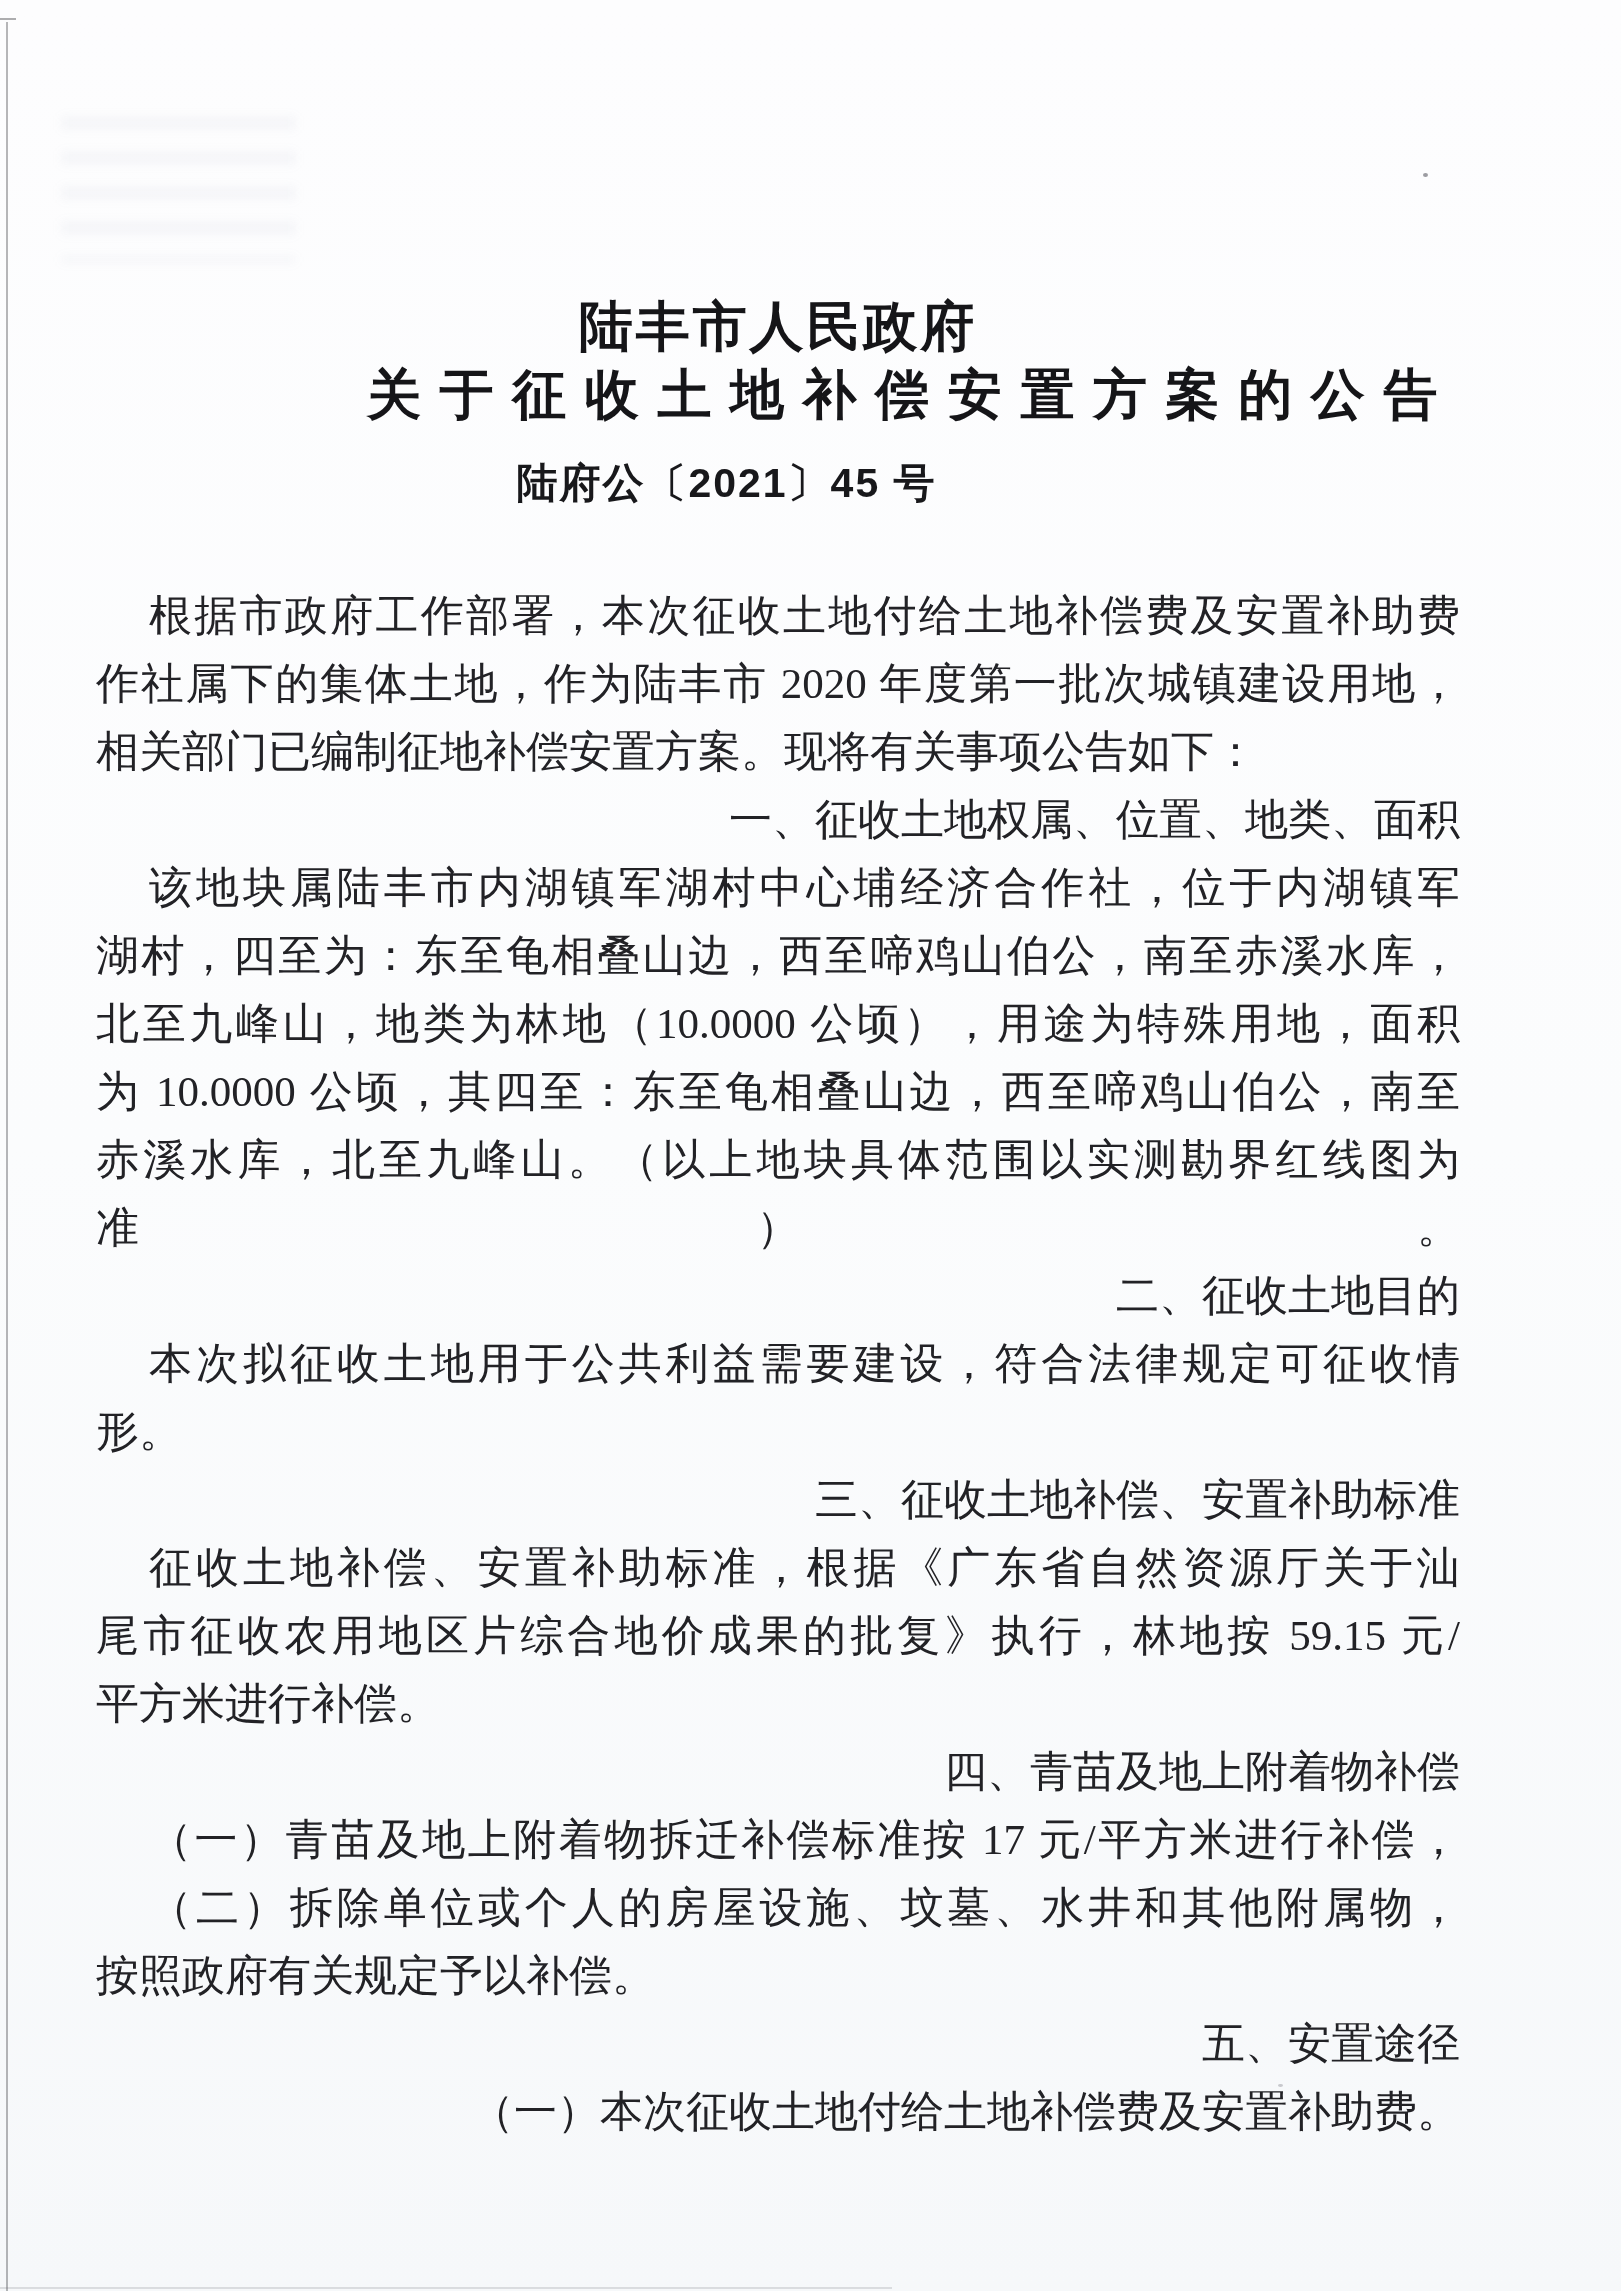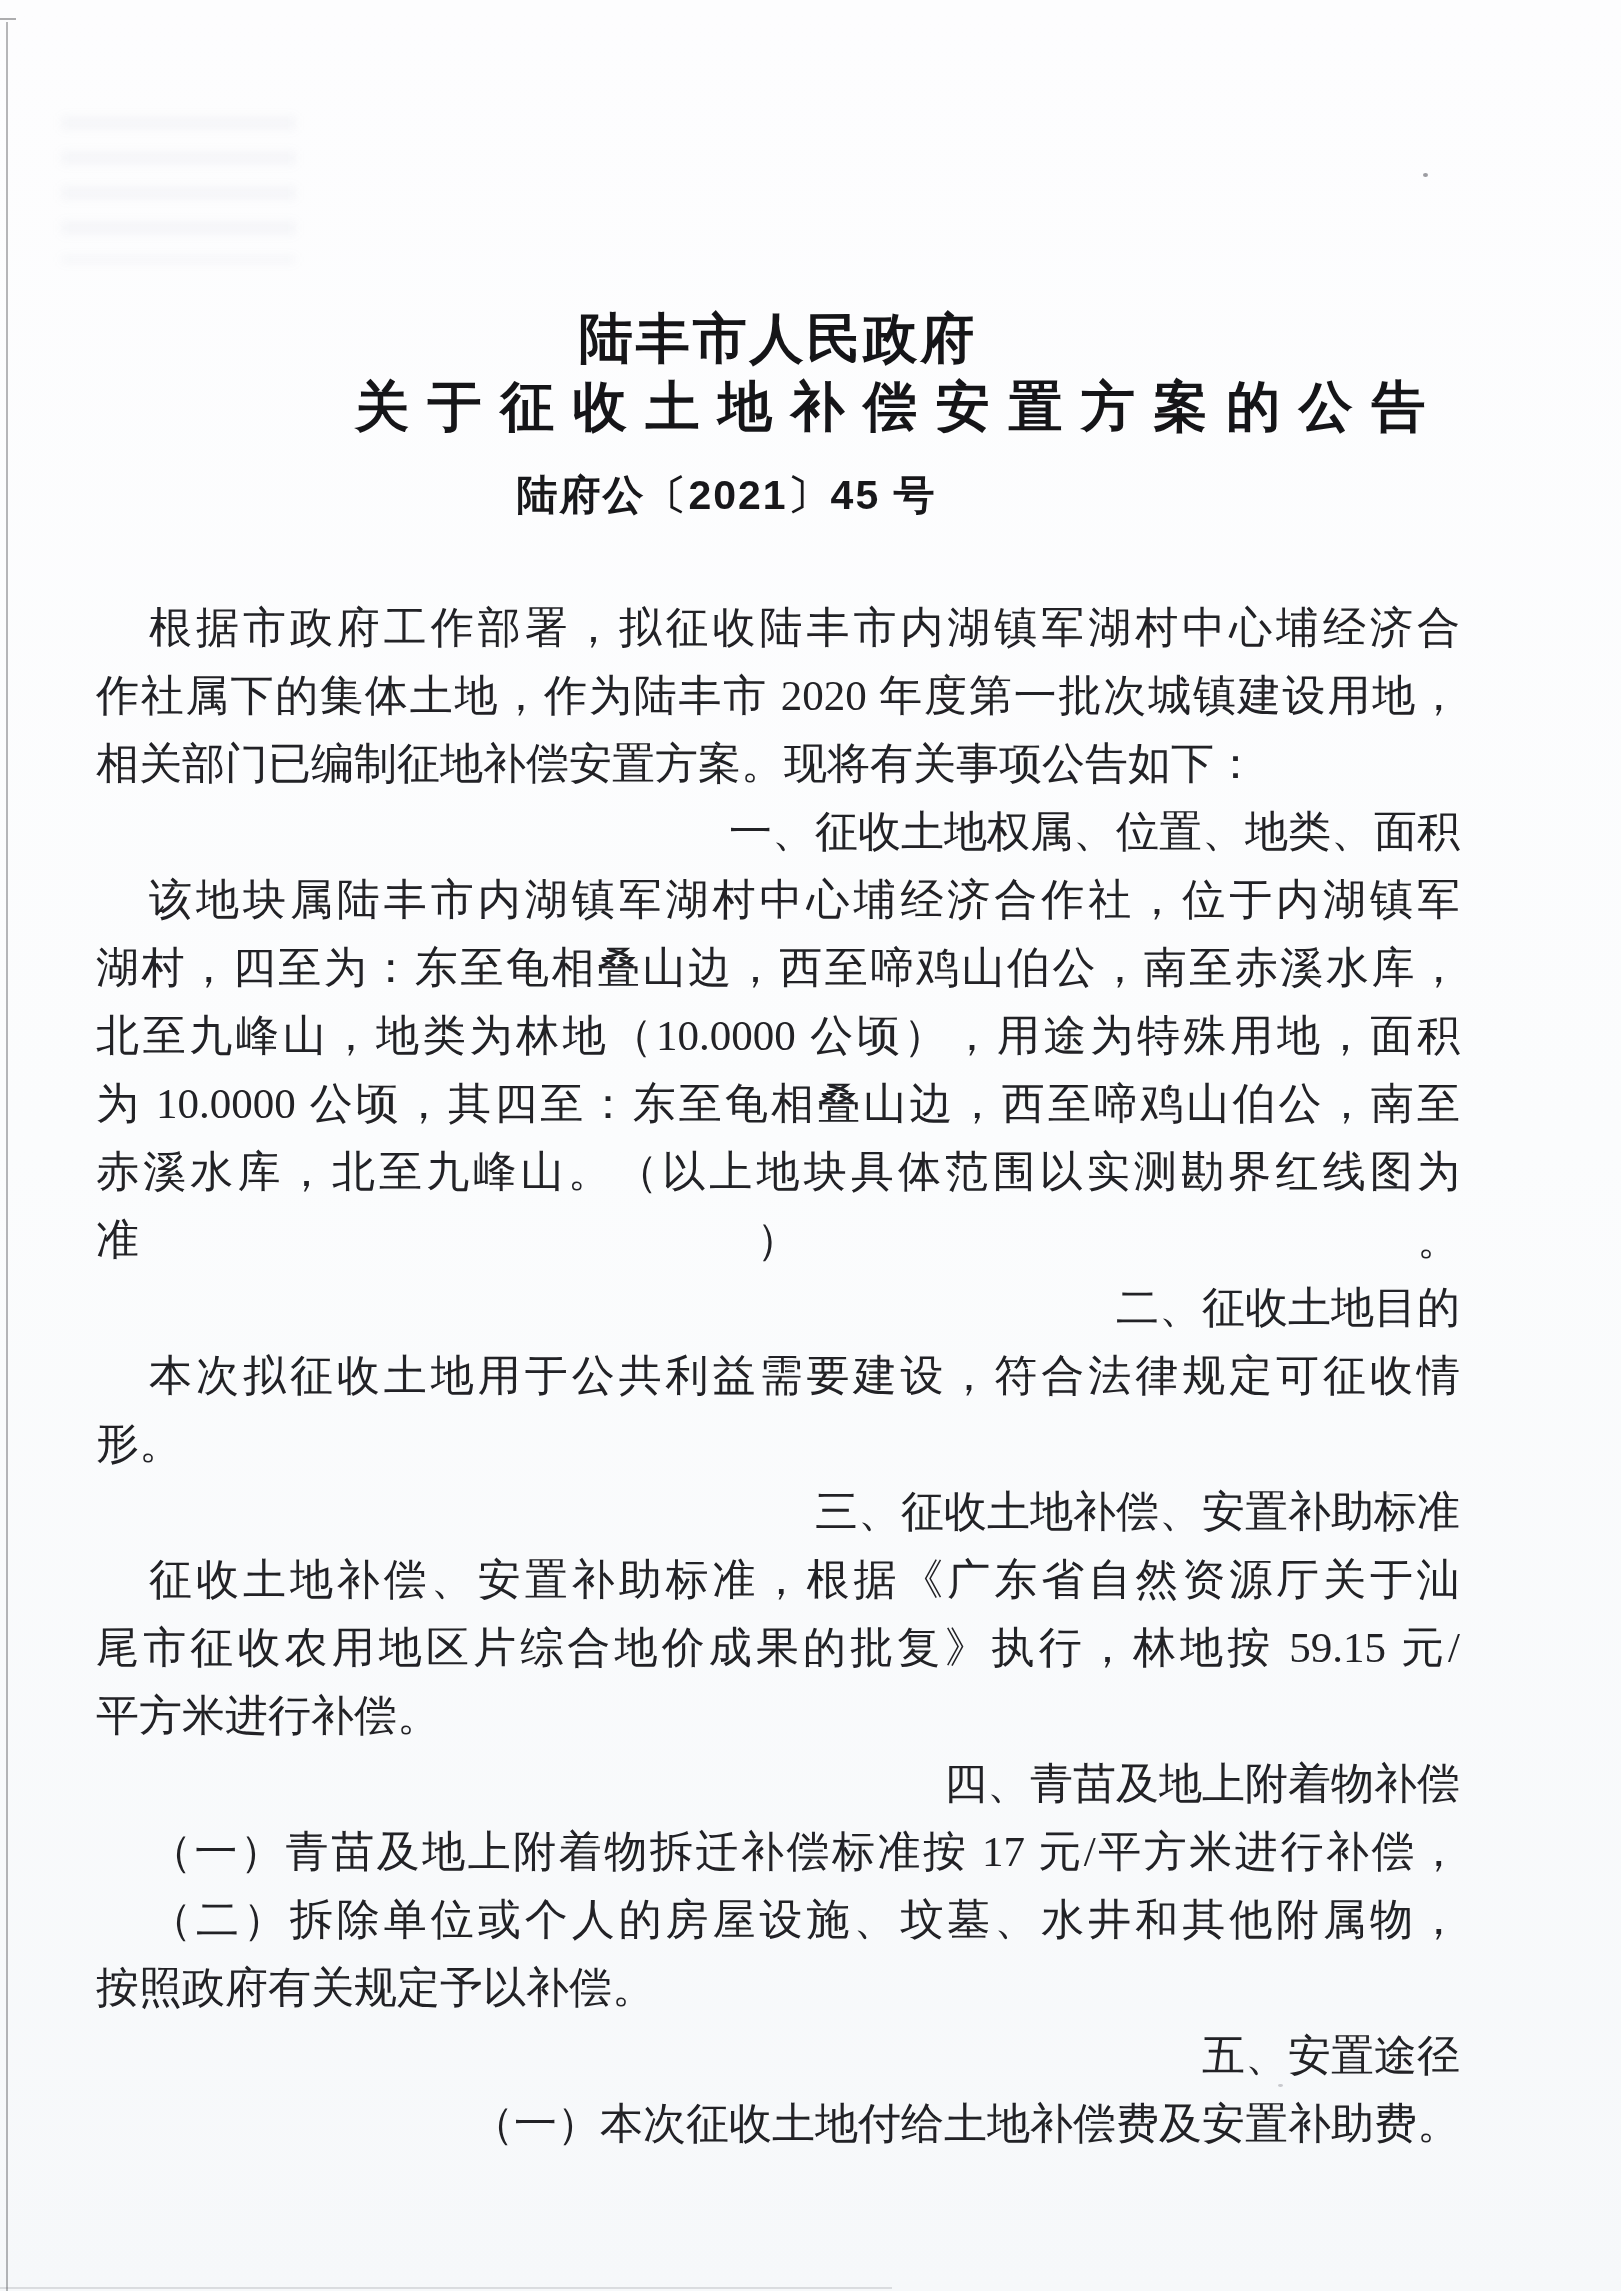--- a/index.html
+++ b/index.html
@@ -33,21 +33,21 @@
       rgba(120, 130, 160, 0.055) 0 13.7px, transparent 13.7px 35px);
     filter: blur(4.9px);
   }
   .sp { position: absolute; border-radius: 50%; background: rgba(60, 60, 70, 0.5); }
   .sp1 { left: 1423px; top: 173px; width: 4.9px; height: 3.9px; }
   .sp2 { left: 1386px; top: 1494px; width: 3.9px; height: 3.9px; opacity: .55; }
   .sp3 { left: 1278px; top: 2084px; width: 4.9px; height: 2.9px; opacity: .5; }
 
   
   .title-block {
-    margin: 16px; padding: 290px 161px 0 96px;
+    margin: 4px; padding: 290px 161px 0 96px;
     text-align: center;
     font-family: "Liberation Sans", "DejaVu Sans", sans-serif;
     font-weight: 700;
     color: #151518;
   }
   .title-line1 { display: block; font-size: 54px; line-height: 65px; letter-spacing: 2.9px; }
   .title-line2 { display: block; font-size: 54px; line-height: 71px; letter-spacing: 18.6px; text-align: right; }
 
   
   .doc-number {
@@ -86,21 +86,21 @@
   <div class="sp sp3"></div>
 
   <h1 class="title-block">
     <span class="title-line1">陆丰市人民政府</span>
     <span class="title-line2">关于征收土地补偿安置方案的公告</span>
   </h1>
 
   <div class="doc-number">陆府公〔2021〕45 号</div>
 
   <div class="body-text">
-    <div class="ln ind fill">根据市政府工作部署，拟征收陆丰市内湖镇军湖村中心埔经济合</div>
+    <div class="ln ind fill">根据市政府工作部署，本次征收土地付给土地补偿费及安置补助费</div>
     <div class="ln fill">作社属下的集体土地，作为陆丰市 2020 年度第一批次城镇建设用地，</div>
     <div class="ln">相关部门已编制征地补偿安置方案。现将有关事项公告如下：</div>
     <div class="ln ind">一、征收土地权属、位置、地类、面积</div>
     <div class="ln ind fill">该地块属陆丰市内湖镇军湖村中心埔经济合作社，位于内湖镇军</div>
     <div class="ln fill">湖村，四至为：东至龟相叠山边，西至啼鸡山伯公，南至赤溪水库，</div>
     <div class="ln fill">北至九峰山，地类为林地（10.0000 公顷），用途为特殊用地，面积</div>
     <div class="ln fill">为 10.0000 公顷，其四至：东至龟相叠山边，西至啼鸡山伯公，南至</div>
     <div class="ln fill">赤溪水库，北至九峰山。（以上地块具体范围以实测勘界红线图为准）。</div>
     <div class="ln ind">二、征收土地目的</div>
     <div class="ln ind fill">本次拟征收土地用于公共利益需要建设，符合法律规定可征收情</div>

